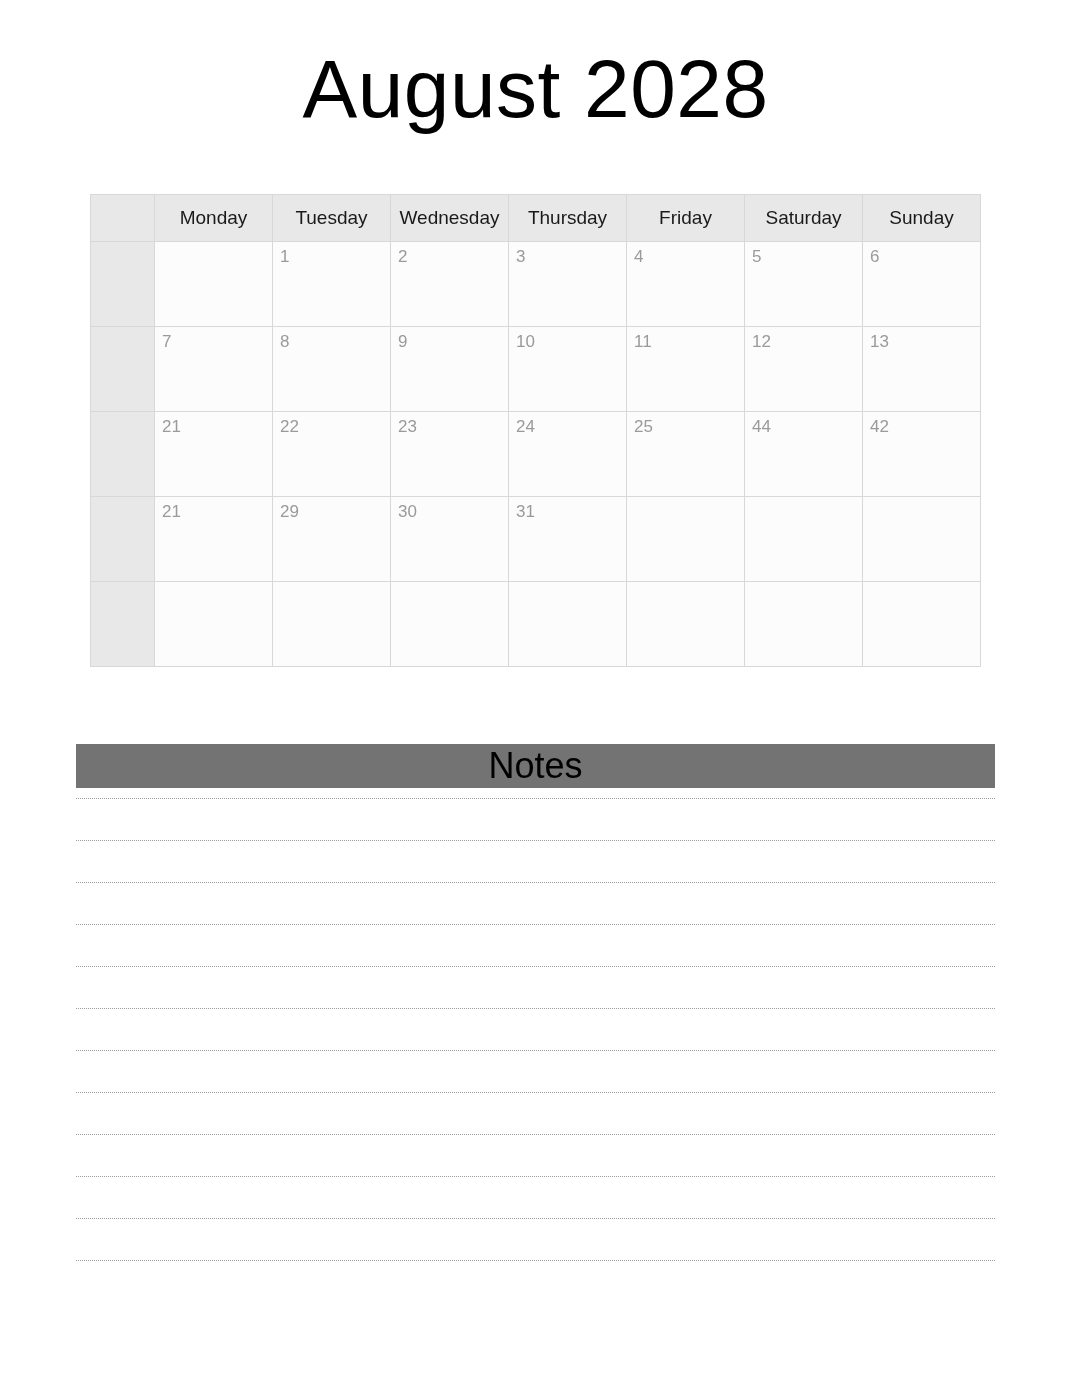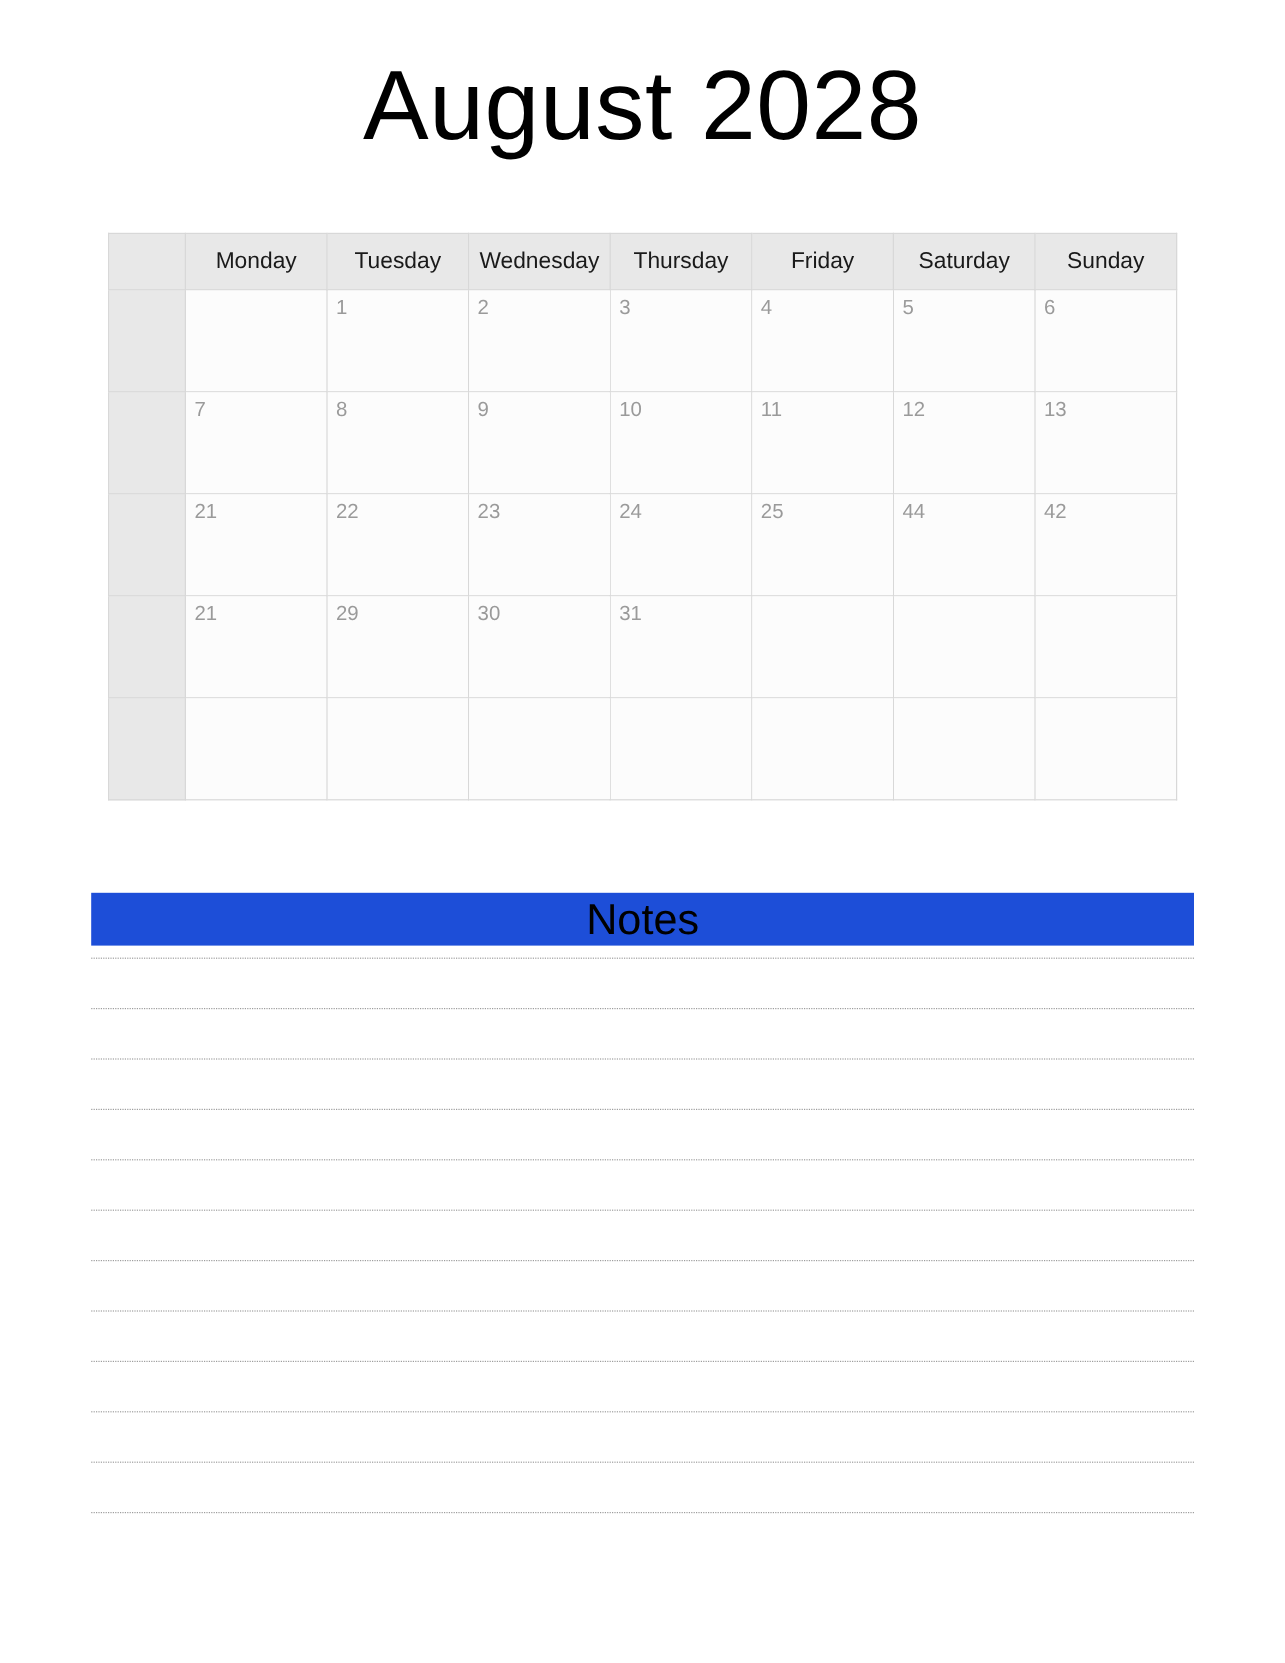--- a/index.html
+++ b/index.html
@@ -112,21 +112,21 @@
 
   
   .notes {
     position: absolute;
     left: 76px;
     top: 744px;
     width: 919px;
   }
 
   .notes-header {
-    background: #1d4ed8;
+    background: #737373;
     height: 44px;
     text-align: center;
     font-size: 36px;
     color: #000000;
     line-height: 44px;
     font-family: "Liberation Sans", sans-serif;
   }
 
   .notes-lines {
     margin-top: 10px;

